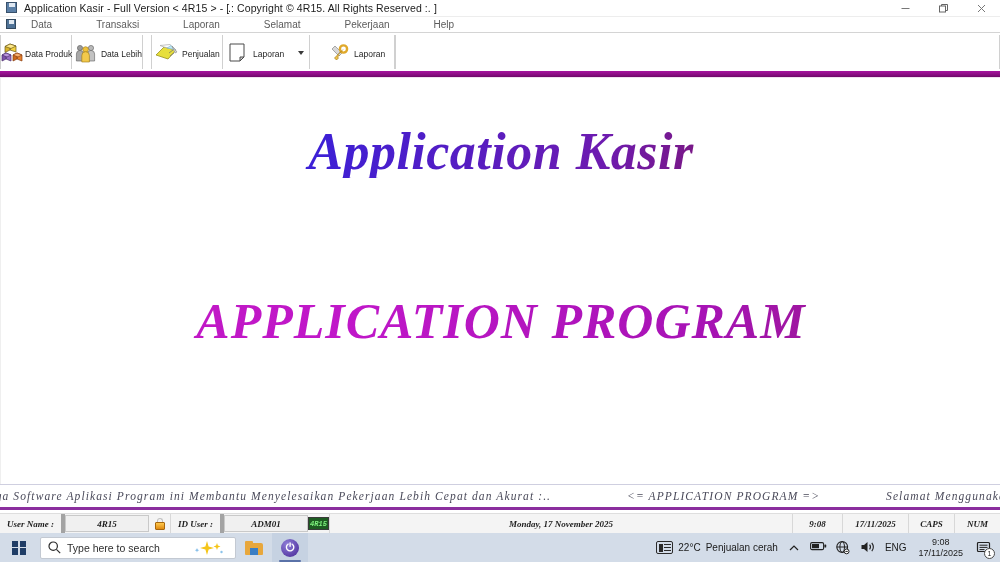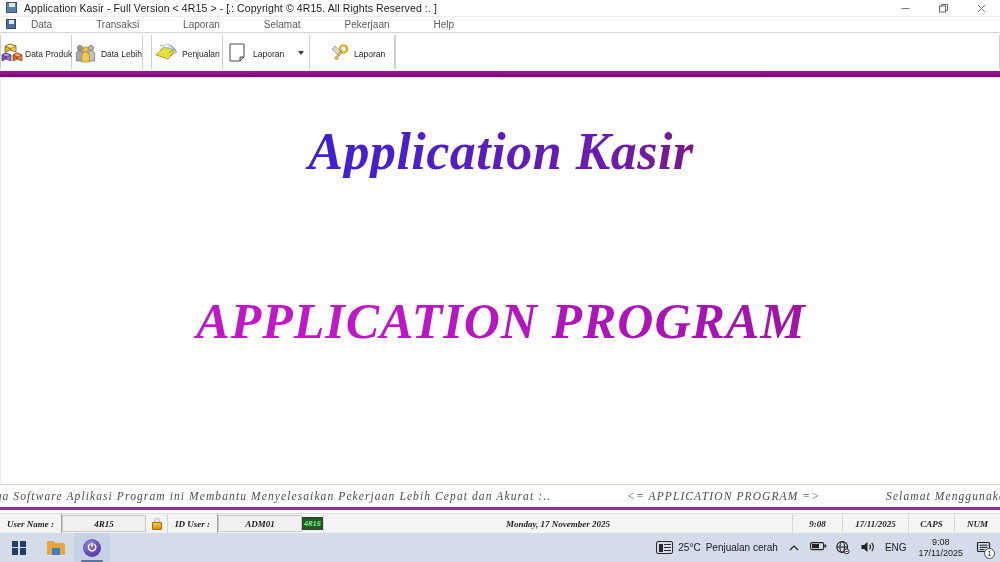--- a/index.html
+++ b/index.html
@@ -216,21 +216,21 @@
     width: 1000px; height: 20px;
     background: #f4f4f4;
     border-top: 1px solid #dedede;
     display: flex; align-items: center;
     font-family: "Liberation Serif", serif;
     font-size: 9px; font-weight: bold; font-style: italic;
     color: #1e1e1e;
   }
   .sb-label {
     padding: 0 7px; white-space: nowrap;
-    border-right: 1px solid #a3a3a3;
+    border-right: 4px solid #a3a3a3;
     height: 20px; display: flex; align-items: center; text-align: right;
   }
   .sb-field {
     width: 84px; height: 17px;
     margin: 0 0 0 0;
     background: #f0f0f0;
     border: 1px solid #c9c9c9;
     display: flex; align-items: center; justify-content: center;
     white-space: nowrap;
   }
@@ -557,40 +557,57 @@
   <div class="taskbar">
     <div class="start-btn">
       <span class="win-logo">
           <span></span>
           <span></span>
           <span></span>
           <span></span>
         </span>
     </div>
 
+    <div class="search-box">
+      <span class="search-ico">
+        <svg width="15" height="15" viewBox="0 0 15 15">
+          <circle cx="6.2" cy="6.2" r="4.2" fill="none" stroke="#2b2b2b" stroke-width="1.2"></circle>
+          <line x1="9.4" y1="9.4" x2="13.2" y2="13.2" stroke="#2b2b2b" stroke-width="1.2"></line>
+        </svg>
+      </span>
+      <span class="search-ph">Type here to search</span>
+      <span class="sparkles">
+        <svg width="44" height="18" viewBox="0 0 44 18">
+          <path d="M22 1 L23.6 6.4 L29 8 L23.6 9.6 L22 15 L20.4 9.6 L15 8 L20.4 6.4 z" fill="#f5c518"></path>
+          <path d="M32 3 L32.9 5.6 L35.5 6.5 L32.9 7.4 L32 10 L31.1 7.4 L28.5 6.5 L31.1 5.6 z" fill="#f5c518"></path>
+          <path d="M12 8 L12.6 9.6 L14.2 10.2 L12.6 10.8 L12 12.4 L11.4 10.8 L9.8 10.2 L11.4 9.6 z" fill="#7bb9e8"></path>
+          <circle cx="36.5" cy="12" r="1.2" fill="#8cc3ea"></circle>
+        </svg>
+      </span>
+    </div>
 
     <div class="tb-appicon">
       <span class="folder-ico">
         <span class="tab"></span>
           <span class="back"></span>
           <span class="win"></span>
       </span>
     </div>
 
     <div class="tb-appicon active">
       <span class="purple-circle">⏻</span>
     </div>
 
     <div class="tray">
       <div class="tray-item">
         <span class="weather-ico">
           <span class="sq"></span>
             <span class="ln"></span>
         </span>
-        <span class="tray-txt">25°C</span>
+        <span class="tray-txt">22°C</span>
         <span class="tray-txt">Penjualan cerah</span>
       </div>
 
       <div class="tray-item">
         <span class="chev">
           <svg width="12" height="12" viewBox="0 0 12 12">
               <polyline points="2,8 6,4 10,8" fill="none" stroke="#222" stroke-width="1.2"></polyline>
             </svg>
         </span>
       </div>

